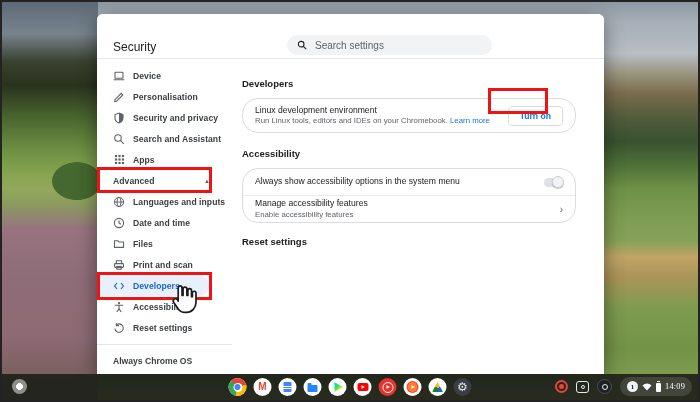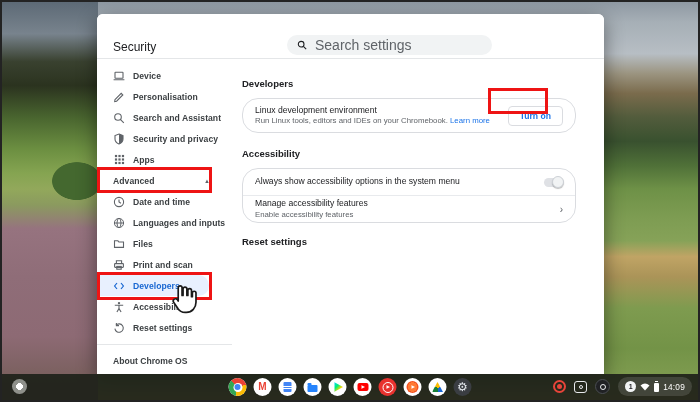--- a/index.html
+++ b/index.html
@@ -20,21 +20,21 @@
   .win-controls { position:absolute; top:4px; right:10px; display:flex; gap:8px; }
   .wc { width:12px; height:12px; display:flex; align-items:center; justify-content:center; color:#5f6368; cursor:default; }
   .wc-min { border-bottom:1.5px solid #5f6368; height:9px; width:9px; }
   .wc-max { width:8px; height:8px; border:1.2px solid #5f6368; margin-top:2px; }
   .wc-close { font-size:12px; line-height:10px; }
 
   .win-header { position:absolute; left:0; top:0; width:100%; height:45px; background:#fff; border-bottom:1px solid #e4e6e8; }
   .win-title { position:absolute; left:16px; top:26px; font-size:12px; color:#202124; }
   .searchbar { position:absolute; left:190px; top:21px; width:205px; height:20px; background:#f1f3f4; border-radius:10px;
     display:flex; align-items:center; gap:8px; padding:0 10px; }
-  .searchbar .ph { font-size:14px; color:#5f6368; }
+  .searchbar .ph { font-size:10px; color:#5f6368; }
 
   
   .sidebar { position:absolute; left:0; top:45px; width:135px; bottom:0; background:#fff; padding-top:6px; }
   .side-item { display:flex; align-items:center; height:21px; padding-left:16px; gap:8px; cursor:pointer; }
   .side-item .ic { width:12px; height:12px; display:flex; align-items:center; justify-content:center; color:#5f6368; flex:0 0 12px; }
   .side-item .lb { font-size:8.6px; font-weight:700; color:#3c4043; letter-spacing:.05px; white-space:nowrap; }
   .side-item.advanced { justify-content:space-between; padding-right:22px; }
   .caret { font-size:6px; color:#5f6368; }
   .side-item.selected { background:#e8f0fe; width:112px; border-radius:0 11px 11px 0; }
   .side-item.selected .lb, .side-item.selected .ic { color:#1967d2; }
@@ -83,21 +83,21 @@
   .app.redapp { background:#e8322e; }
   .red-ring { position:absolute; inset:3.5px; border:1.2px solid #fff; border-radius:50%; display:flex; align-items:center; justify-content:center; }
   .red-ring span { width:4px; height:4px; clip-path:polygon(0 0,100% 50%,0 100%); background:#fff; margin-left:1px; }
   .tv-circ { width:12px; height:12px; border-radius:50%; background:radial-gradient(circle,#ff7a33 0 55%,#f4511e 56% 100%); display:flex; align-items:center; justify-content:center; }
   .tv-circ span { width:4px; height:4px; clip-path:polygon(0 0,100% 50%,0 100%); background:#fff; margin-left:1px; }
   .drive-tri { width:11px; height:10px; clip-path:polygon(50% 0,100% 100%,0 100%);
     background:conic-gradient(from 180deg at 50% 62%,#188038 0 33%,#fbbc04 33% 66%,#1967d2 66% 100%); }
   .app.settings-active { background:#3a3d42; }
   .gear { color:#e2e6ec; font-size:12px; line-height:1; }
 
-  .tray { position:absolute; right:6px; top:3px; display:flex; align-items:center; gap:8px; }
+  .tray { position:absolute; right:6px; top:3px; display:flex; align-items:center; gap:8px;font-family:Liberation Serif, serif; }
   .rec-ic { width:13px; height:13px; border:2px solid #e8443a; border-radius:50%; display:flex; align-items:center; justify-content:center; cursor:pointer; }
   .rec-ic span { width:5px; height:5px; background:#e8443a; border-radius:50%; }
   .cap-ic { width:13px; height:12px; border:1.4px solid #e8eaed; border-radius:3px; display:flex; align-items:center; justify-content:center; cursor:pointer; }
   .cap-ic span { width:4px; height:4px; border:1px solid #e8eaed; border-radius:50%; }
   .dark-ic { width:15px; height:15px; border-radius:50%; background:#202124; border:1px solid #4a4d52; display:flex; align-items:center; justify-content:center; cursor:pointer; }
   .dark-ic span { width:6px; height:6px; border:1.4px solid #e8eaed; border-radius:50%; }
   .status-pill { height:19px; background:rgba(255,255,255,.13); border-radius:10px; display:flex; align-items:center; gap:4px; padding:0 7px; cursor:pointer; }
   .badge { width:11px; height:11px; border-radius:50%; background:#f1f3f4; color:#202124; font-size:7px; font-weight:700;
     display:flex; align-items:center; justify-content:center; }
   .wifi-ic svg { display:block; }
@@ -152,36 +152,36 @@
         <span class="ic">
           <svg width="12" height="12" viewBox="0 0 12 12" fill="none" stroke="#5f6368" stroke-width="1.1">
             <path d="M2 8.6 L8.2 2.4 L9.8 4 L3.6 10.2 L1.7 10.5 Z"></path>
           </svg>
           </span>
         <span class="lb">Personalisation</span>
       </div>
 
       <div class="side-item">
         <span class="ic">
-          <svg width="12" height="12" viewBox="0 0 12 12" fill="none" stroke="#5f6368" stroke-width="1.1">
-            <circle cx="5" cy="5" r="3.3"></circle>
-              <line x1="7.6" y1="7.6" x2="10.8" y2="10.8"></line>
-          </svg>
-          </span>
-        <span class="lb">Search and Assistant</span>
-      </div>
-
-      <div class="side-item">
-        <span class="ic">
           <svg width="12" height="12" viewBox="0 0 12 12">
             <path d="M6 1 L10 2.6 V6 C10 8.4 8.2 10.1 6 11 C3.8 10.1 2 8.4 2 6 V2.6 Z" fill="none" stroke="#5f6368" stroke-width="1.1"></path>
             <path d="M6 1 L10 2.6 V6 C10 8.4 8.2 10.1 6 11 Z" fill="#5f6368"></path>
           </svg>
           </span>
         <span class="lb">Security and privacy</span>
+      </div>
+
+      <div class="side-item">
+        <span class="ic">
+          <svg width="12" height="12" viewBox="0 0 12 12" fill="none" stroke="#5f6368" stroke-width="1.1">
+            <circle cx="5" cy="5" r="3.3"></circle>
+              <line x1="7.6" y1="7.6" x2="10.8" y2="10.8"></line>
+          </svg>
+          </span>
+        <span class="lb">Search and Assistant</span>
       </div>
 
       <div class="side-item">
         <span class="ic">
           <svg width="11" height="11" viewBox="0 0 12 12" fill="#5f6368">
             <rect x="1" y="1" width="2.4" height="2.4"></rect>
               <rect x="4.8" y="1" width="2.4" height="2.4"></rect>
               <rect x="8.6" y="1" width="2.4" height="2.4"></rect>
             <rect x="1" y="4.8" width="2.4" height="2.4"></rect>
               <rect x="4.8" y="4.8" width="2.4" height="2.4"></rect>
@@ -194,42 +194,42 @@
         <span class="lb">Apps</span>
       </div>
 
       <div class="side-item advanced">
         <span class="lb">Advanced</span>
         <span class="caret">▲</span>
       </div>
 
       <div class="side-item">
         <span class="ic">
-          <svg width="12" height="12" viewBox="0 0 12 12" fill="none" stroke="#5f6368" stroke-width="1.1">
-            <circle cx="6" cy="6" r="4.6"></circle>
-              <path d="M6 3.4 V6 L7.9 7.2"></path>
-          </svg>
-          </span>
-        <span class="lb">Date and time</span>
-      </div>
-
-      <div class="side-item">
-        <span class="ic">
           <svg width="12" height="12" viewBox="0 0 12 12" fill="none" stroke="#5f6368" stroke-width="1">
             <circle cx="6" cy="6" r="4.6"></circle>
               <ellipse cx="6" cy="6" rx="2" ry="4.6"></ellipse>
               <line x1="1.4" y1="6" x2="10.6" y2="6"></line>
           </svg>
           </span>
         <span class="lb">Languages and inputs</span>
       </div>
 
       <div class="side-item">
         <span class="ic">
           <svg width="12" height="12" viewBox="0 0 12 12" fill="none" stroke="#5f6368" stroke-width="1.1">
+            <circle cx="6" cy="6" r="4.6"></circle>
+              <path d="M6 3.4 V6 L7.9 7.2"></path>
+          </svg>
+          </span>
+        <span class="lb">Date and time</span>
+      </div>
+
+      <div class="side-item">
+        <span class="ic">
+          <svg width="12" height="12" viewBox="0 0 12 12" fill="none" stroke="#5f6368" stroke-width="1.1">
             <path d="M1.5 2.8 h3.4 l1 1.2 h4.6 v5.4 h-9 z"></path>
           </svg>
           </span>
         <span class="lb">Files</span>
       </div>
 
       <div class="side-item">
         <span class="ic">
           <svg width="12" height="12" viewBox="0 0 12 12" fill="none" stroke="#5f6368" stroke-width="1.1">
             <rect x="1.6" y="4.6" width="8.8" height="3.8" rx="0.6"></rect>
@@ -265,21 +265,21 @@
           <svg width="12" height="12" viewBox="0 0 12 12" fill="none" stroke="#5f6368" stroke-width="1.1">
             <path d="M3 3.2 A4.2 4.2 0 1 1 1.9 6.6"></path>
               <path d="M3.4 1 V3.6 H6"></path>
           </svg>
           </span>
         <span class="lb">Reset settings</span>
       </div>
 
       <div class="side-sep"></div>
       <div class="about-row">
-        <span class="lb">About Chrome OS</span>
+        <span class="lb">Always Chrome OS</span>
       </div>
     </div>
 
     <div class="content">
 
       <div class="sec-head">Developers</div>
       <div class="card">
         <div class="card-row single">
           <div class="row-text">
             <div class="r-title">Linux development environment</div>

